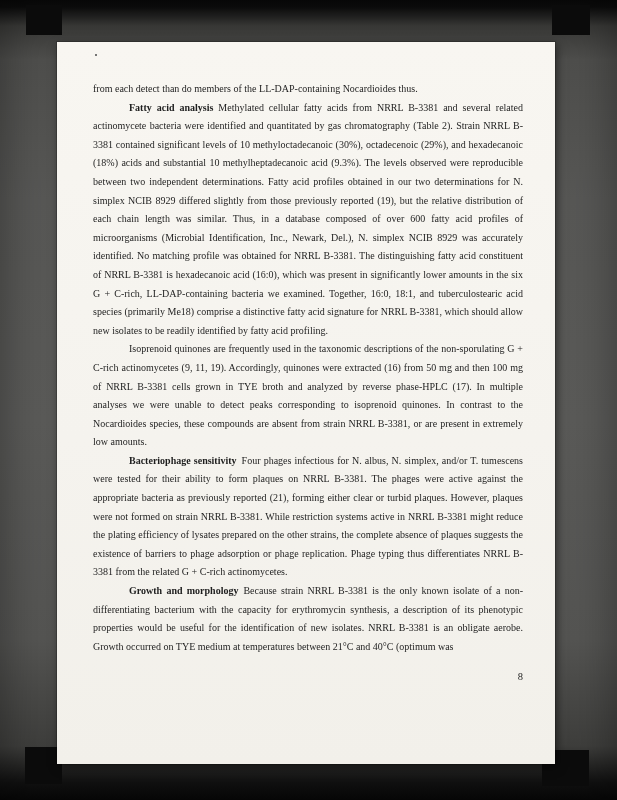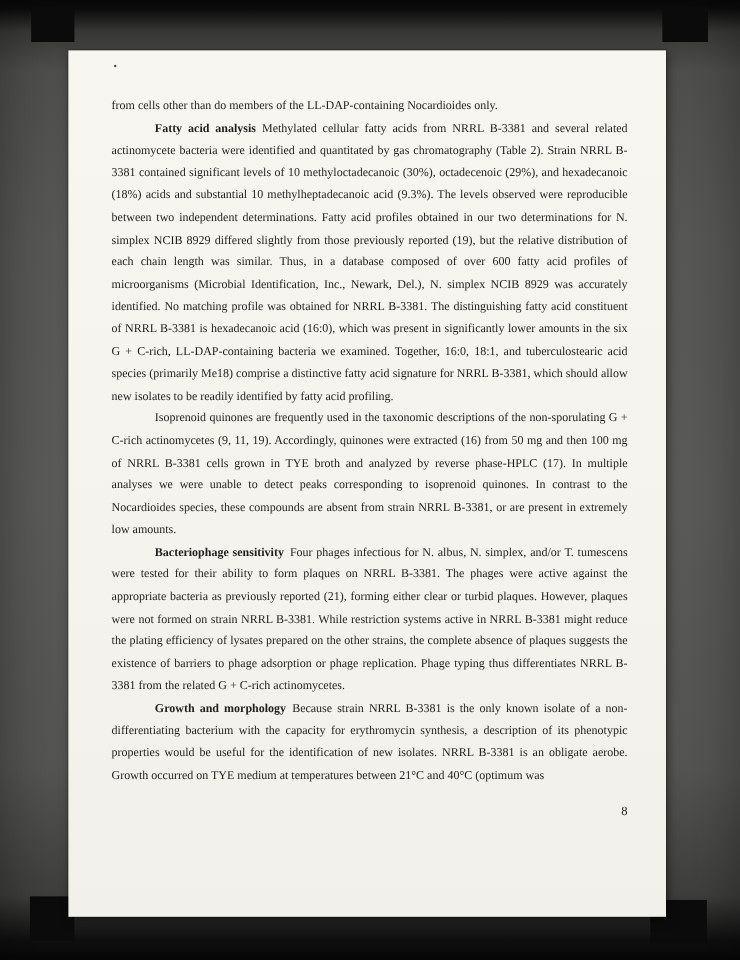--- a/index.html
+++ b/index.html
@@ -88,21 +88,21 @@
   <div class="mat"></div>
   <div class="corner tl"></div>
   <div class="corner tr"></div>
   <div class="corner bl"></div>
   <div class="corner br"></div>
 
   <div class="page">
     <div class="speck"></div>
     <div class="page-inner">
       <div class="page-text">
-          <p class="para"><span>from cells other than do members of the LL-DAP-containing </span><span class="italic">Nocardioides</span><span> only.</span></p>
+          <p class="para"><span>from each detect than do members of the LL-DAP-containing </span><span class="italic">Nocardioides</span><span> thus.</span></p>
           <p class="para indent"><span class="bold">Fatty acid analysis</span><span>Methylated cellular fatty acids from NRRL B-3381 and several related actinomycete bacteria were identified and quantitated by gas chromatography (Table 2). Strain NRRL B-3381 contained significant levels of 10 methyloctadecanoic (30%), octadecenoic (29%), and hexadecanoic (18%) acids and substantial 10 methylheptadecanoic acid (9.3%). The levels observed were reproducible between two independent determinations. Fatty acid profiles obtained in our two determinations for </span><span class="italic">N. simplex</span><span> NCIB 8929 differed slightly from those previously reported (19), but the relative distribution of each chain length was similar. Thus, in a database composed of over 600 fatty acid profiles of microorganisms (Microbial Identification, Inc., Newark, Del.), </span><span class="italic">N. simplex</span><span> NCIB 8929 was accurately identified. No matching profile was obtained for NRRL B-3381. The distinguishing fatty acid constituent of NRRL B-3381 is hexadecanoic acid (16:0), which was present in significantly lower amounts in the six G + C-rich, LL-DAP-containing bacteria we examined. Together, 16:0, 18:1, and tuberculostearic acid species (primarily Me18) comprise a distinctive fatty acid signature for NRRL B-3381, which should allow new isolates to be readily identified by fatty acid profiling.</span></p>
           <p class="para indent"><span>Isoprenoid quinones are frequently used in the taxonomic descriptions of the non-sporulating G + C-rich actinomycetes (9, 11, 19). Accordingly, quinones were extracted (16) from 50 mg and then 100 mg of NRRL B-3381 cells grown in TYE broth and analyzed by reverse phase-HPLC (17). In multiple analyses we were unable to detect peaks corresponding to isoprenoid quinones. In contrast to the </span><span class="italic">Nocardioides</span><span> species, these compounds are absent from strain NRRL B-3381, or are present in extremely low amounts.</span></p>
           <p class="para indent"><span class="bold">Bacteriophage sensitivity</span><span>Four phages infectious for </span><span class="italic">N. albus</span><span>, </span><span class="italic">N. simplex</span><span>, and/or </span><span class="italic">T. tumescens</span><span> were tested for their ability to form plaques on NRRL B-3381. The phages were active against the appropriate bacteria as previously reported (21), forming either clear or turbid plaques. However, plaques were not formed on strain NRRL B-3381. While restriction systems active in NRRL B-3381 might reduce the plating efficiency of lysates prepared on the other strains, the complete absence of plaques suggests the existence of barriers to phage adsorption or phage replication. Phage typing thus differentiates NRRL B-3381 from the related G + C-rich actinomycetes.</span></p>
           <p class="para indent"><span class="bold">Growth and morphology</span><span>Because strain NRRL B-3381 is the only known isolate of a non-differentiating bacterium with the capacity for erythromycin synthesis, a description of its phenotypic properties would be useful for the identification of new isolates. NRRL B-3381 is an obligate aerobe. Growth occurred on TYE medium at temperatures between 21°C and 40°C (optimum was</span></p>
         </div>
       <div class="page-number">8</div>
     </div>
   </div>
 </div>
 

